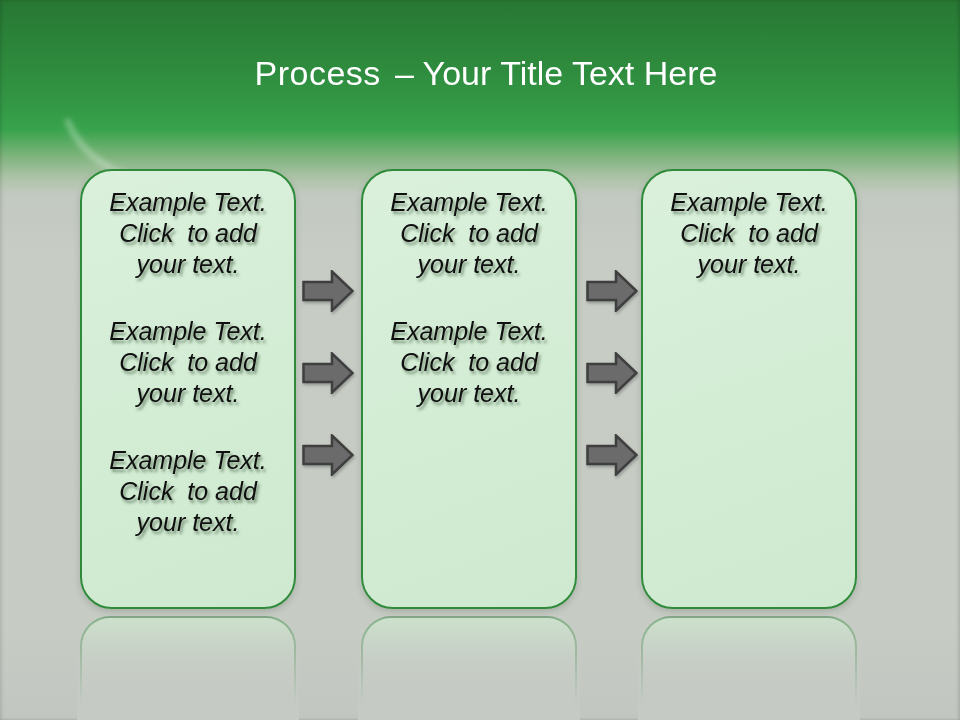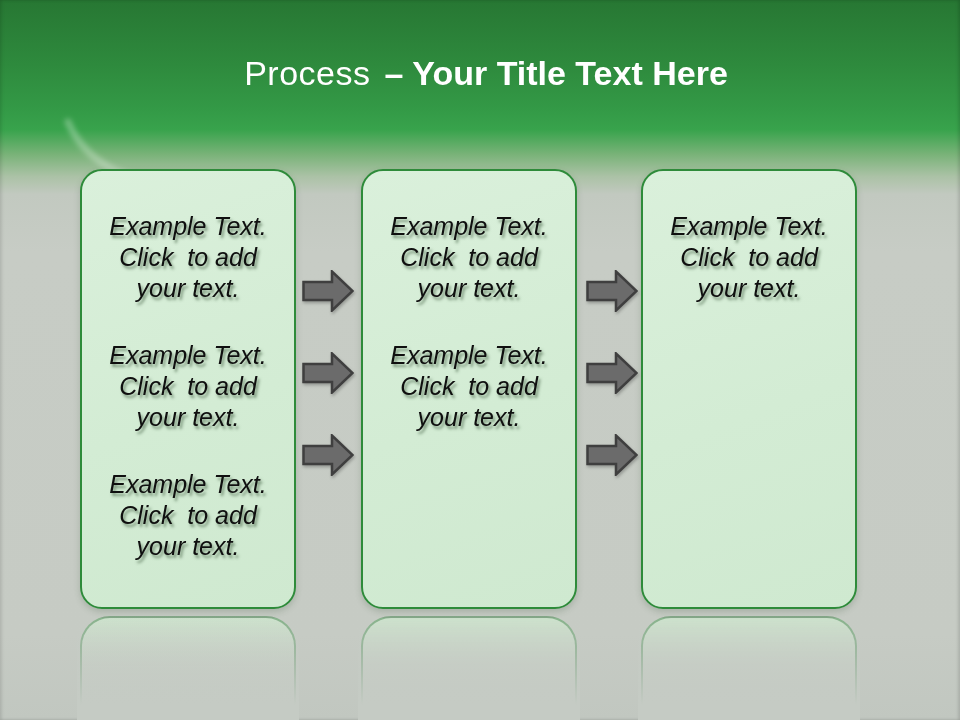--- a/index.html
+++ b/index.html
@@ -24,34 +24,34 @@
 
   
   .title{
     position:absolute;top:53px;left:0;width:100%;
     margin:0;text-align:center;
     color:var(--title-text,#ffffff);
     font-size:34px;line-height:40px;font-weight:400;
     transform:translateX(6px);
   }
   .title .t-bold{font-weight:400;letter-spacing:.5px;}
-  .title .t-rest{margin-left:14px;font-weight:700;}
+  .title .t-rest{margin-left:14px;font-weight:400;}
 
   
   .crescent{position:absolute;left:0;top:0;pointer-events:none;}
 
   
   .pbox{
     position:absolute;top:169px;width:216px;height:440px;
     box-sizing:border-box;
     background:linear-gradient(160deg,#daf0db 0%, var(--box-fill,#d3ecd4) 55%, #cfe9d0 100%);
     border:2.5px solid var(--box-border,#2e8b3a);
-    border-radius:22px;
+    border-radius:32px;
     box-shadow:0 3px 6px rgba(60,85,60,.22);
-    padding-top:40px;
+    padding-top:16px;
   }
   .pbox.b1{left:80px;}
   .pbox.b2{left:361px;}
   .pbox.b3{left:641px;}
   .para{
     margin:0 6px 36px 6px;
     text-align:center;
     font-style:italic;
     font-size:25px;line-height:31px;
     color:var(--body-text,#0f0f0f);

